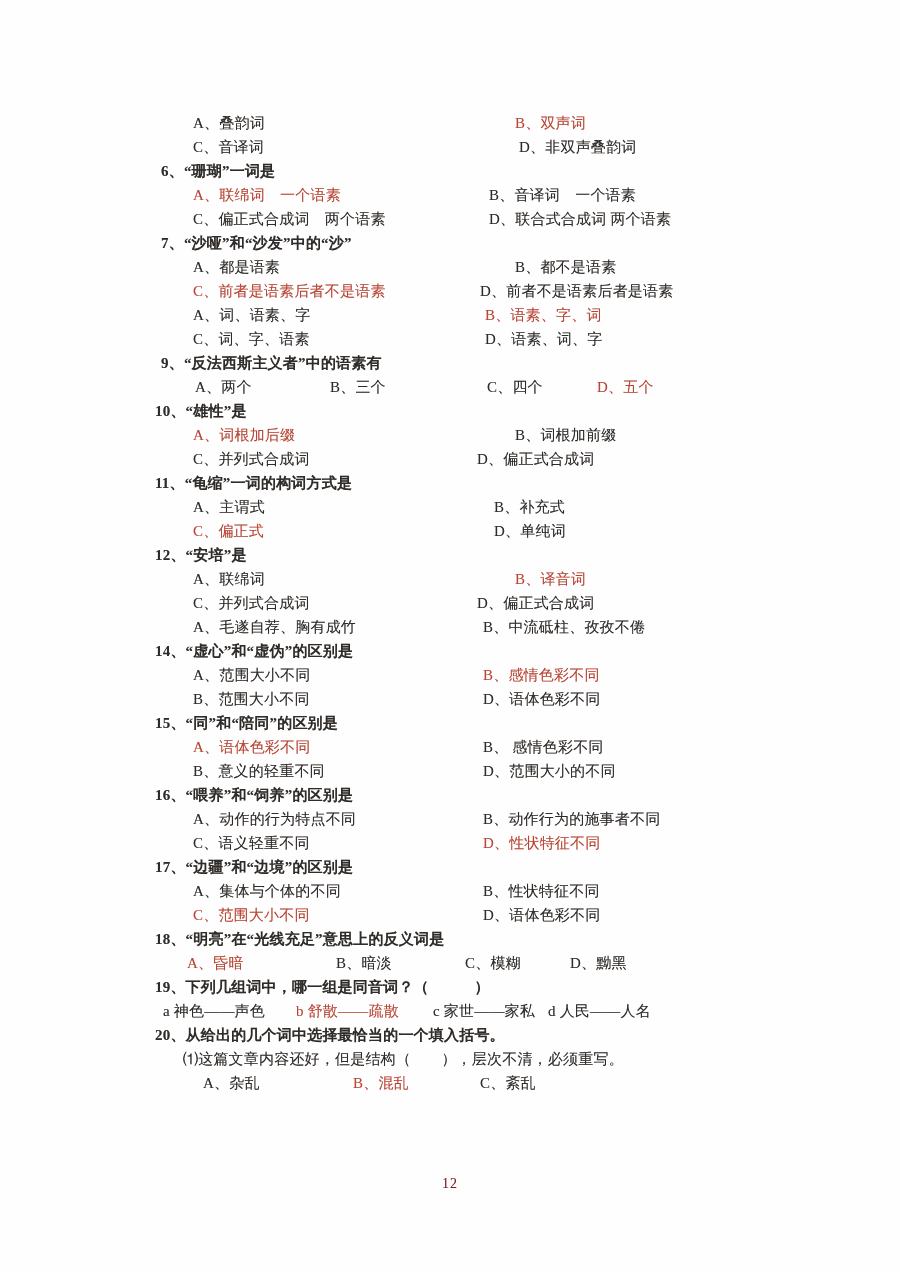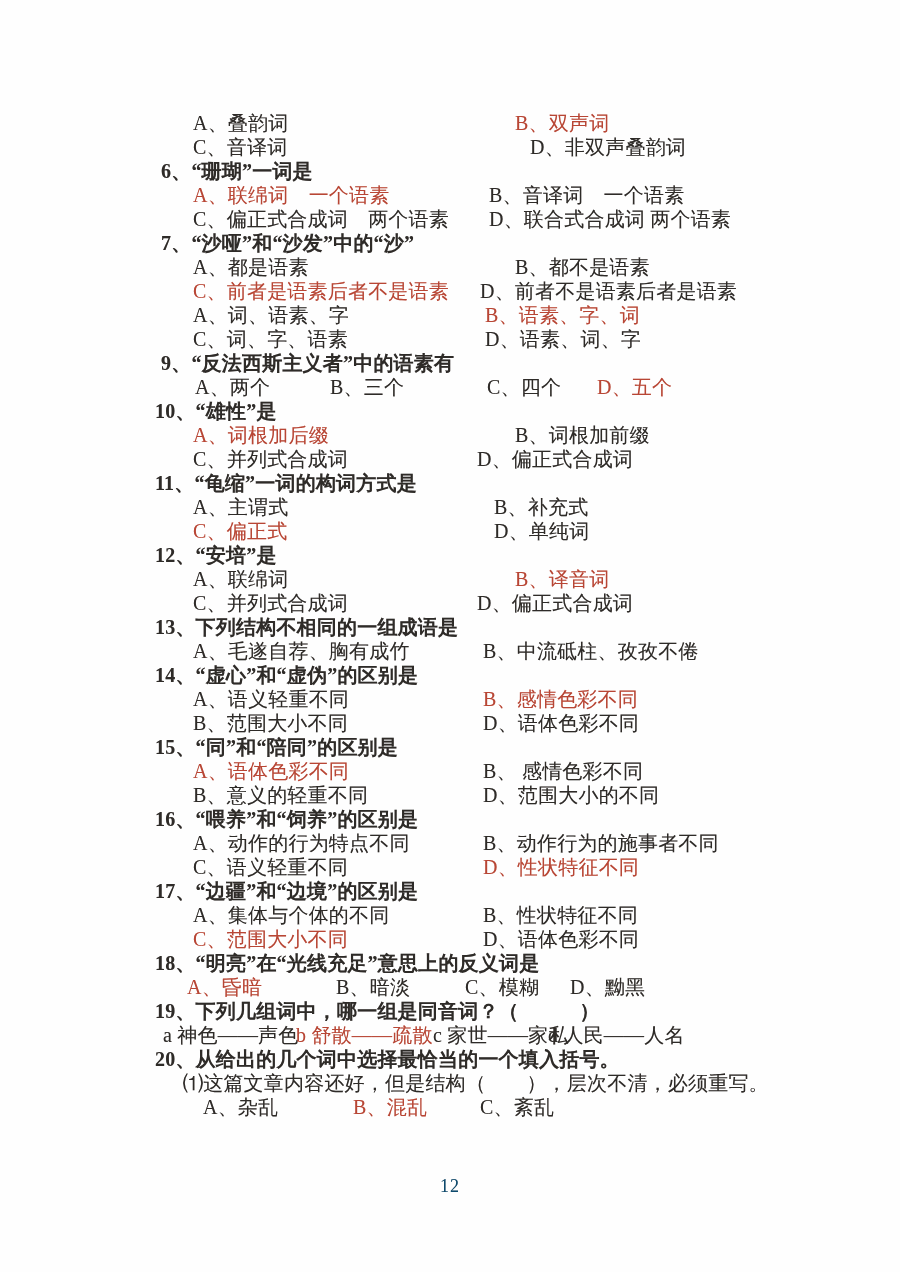--- a/index.html
+++ b/index.html
@@ -4,47 +4,47 @@
 <style>
   html,body{margin:0;padding:0;}
   body{
     width:900px;height:1272px;position:relative;overflow:hidden;
     background:#ffffff;
     font-family:"Liberation Serif","DejaVu Serif",serif;
     color:var(--ink,#2e2b28);
   }
   .sheet{position:absolute;left:0;top:0;width:900px;height:1272px;background:#fefefe;}
   .content{position:absolute;left:155px;top:111px;width:700px;}
-  .row{position:relative;height:24px;line-height:24px;font-size:20px;white-space:nowrap;}
+  .row{position:relative;height:24px;line-height:24px;font-size:15px;white-space:nowrap;}
   .row span{white-space:pre;}
   .stem{display:inline-block;font-weight:bold;}
   .s1 .stem{padding-left:6px;}
   .cell{position:absolute;top:0;}
   .l38{left:38px;}
   .red{color:var(--red,#b84635);}
   .txt{letter-spacing:.2px;text-shadow:0 0 .6px rgba(60,50,45,.35);}
   .red.txt{text-shadow:0 0 .6px rgba(190,80,60,.35);}
   .pagenum{
     position:absolute;left:0;top:1176px;width:900px;text-align:center;
-    font-size:18px;color:#0c4a6e;letter-spacing:1px;
+    font-size:14px;color:#7f1d1d;letter-spacing:1px;
   }
 </style>
 </head>
 <body>
 
 <div class="sheet">
   <div class="content">
 
     <div class="row">
       <span class="cell txt l38">A、叠韵词</span>
       <span class="cell txt red" style="left:360px">B、双声词</span>
     </div>
     <div class="row">
       <span class="cell txt l38">C、音译词</span>
-      <span class="cell txt" style="left:375px">D、非双声叠韵词</span>
+      <span class="cell txt" style="left:364px">D、非双声叠韵词</span>
     </div>
 
     <div class="row s1"><span class="stem txt">6、“珊瑚”一词是</span></div>
     <div class="row">
       <span class="cell txt l38 red">A、联绵词　一个语素</span>
       <span class="cell txt" style="left:334px">B、音译词　一个语素</span>
     </div>
     <div class="row">
       <span class="cell txt l38">C、偏正式合成词　两个语素</span>
       <span class="cell txt" style="left:334px">D、联合式合成词 两个语素</span>
@@ -100,29 +100,28 @@
     <div class="row"><span class="stem txt">12、“安培”是</span></div>
     <div class="row">
       <span class="cell txt l38">A、联绵词</span>
       <span class="cell txt red" style="left:360px">B、译音词</span>
     </div>
     <div class="row">
       <span class="cell txt l38">C、并列式合成词</span>
       <span class="cell txt" style="left:322px">D、偏正式合成词</span>
     </div>
 
-    <div class="row"><span class="stem txt">13、下列结构不相同的一组成语是</span></div>
     <div class="row">
       <span class="cell txt l38">A、毛遂自荐、胸有成竹</span>
       <span class="cell txt" style="left:328px">B、中流砥柱、孜孜不倦</span>
     </div>
 
     <div class="row"><span class="stem txt">14、“虚心”和“虚伪”的区别是</span></div>
     <div class="row">
-      <span class="cell txt l38">A、语义轻重不同</span>
+      <span class="cell txt l38">A、范围大小不同</span>
       <span class="cell txt red" style="left:328px">B、感情色彩不同</span>
     </div>
     <div class="row">
       <span class="cell txt l38">B、范围大小不同</span>
       <span class="cell txt" style="left:328px">D、语体色彩不同</span>
     </div>
 
     <div class="row"><span class="stem txt">15、“同”和“陪同”的区别是</span></div>
     <div class="row">
       <span class="cell txt l38 red">A、语体色彩不同</span>

